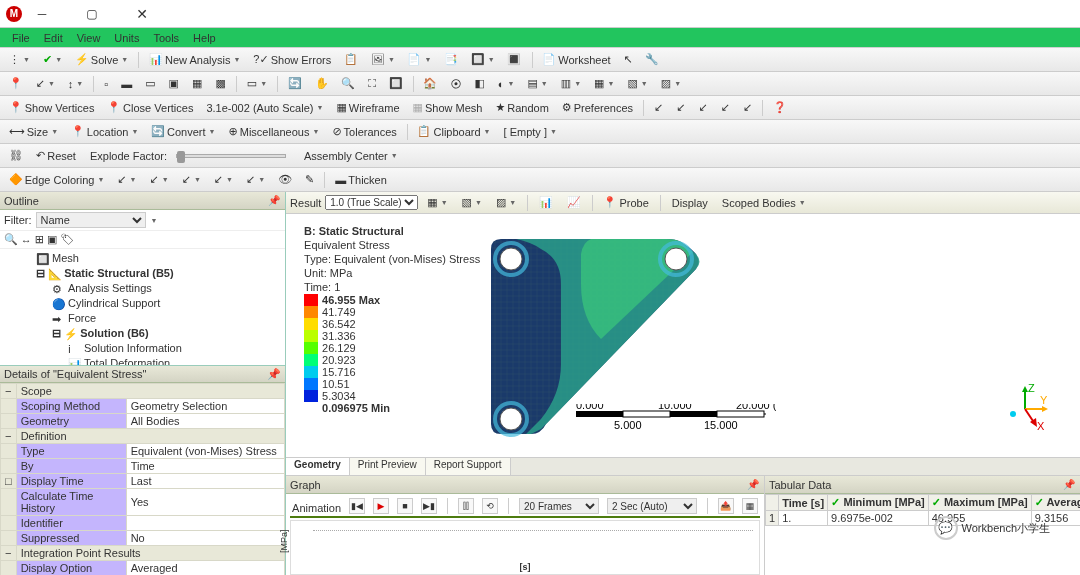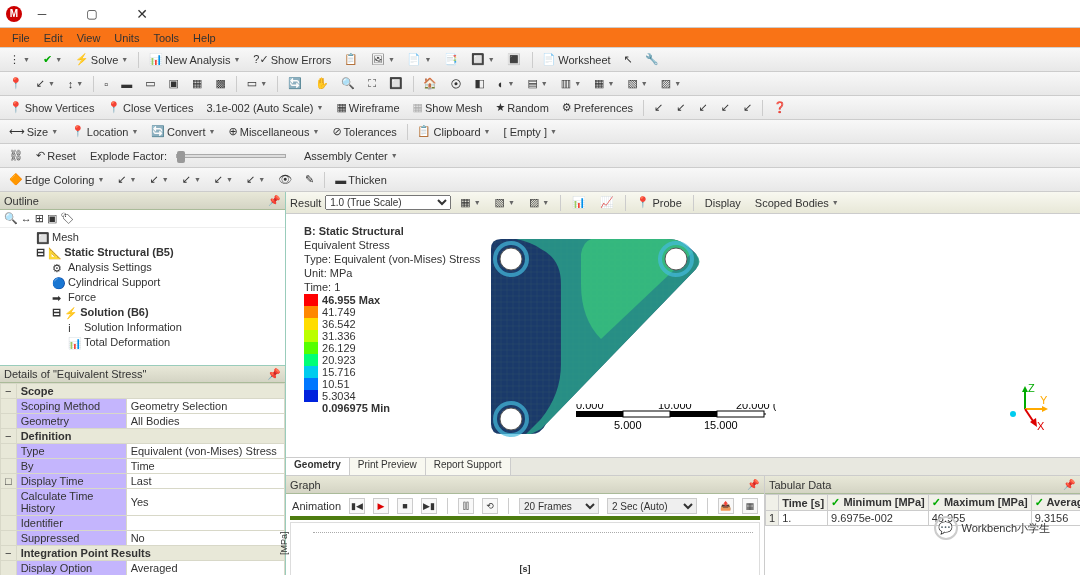--- a/index.html
+++ b/index.html
@@ -3,21 +3,21 @@
 <meta charset="utf-8">
 <style>
 *{box-sizing:border-box;margin:0;padding:0;font-family:"Segoe UI",Tahoma,sans-serif;font-size:11px;color:#333}
 body{background:#f0f0f0;width:1080px;height:575px;overflow:hidden;position:relative}
 .titlebar{height:28px;background:#fff;border-bottom:1px solid #ccc;display:flex;align-items:center;padding:0 6px}
 .titlebar .appicon{width:16px;height:16px;background:#c00;border-radius:50%;margin-right:5px;display:flex;align-items:center;justify-content:center;color:#fff;font-weight:bold;font-size:10px}
 .titlebar .title{flex:1;font-size:12px}
 .winbtns{display:flex;gap:20px}
 .winbtn{width:30px;height:20px;display:flex;align-items:center;justify-content:center;font-size:12px}
 .winbtn.close{font-size:14px}
-.menubar{height:20px;background:#f97316;display:flex;align-items:center;padding:0 6px;gap:2px;border-bottom:1px solid #d0d0d0}
+.menubar{height:20px;background:#22c55e;display:flex;align-items:center;padding:0 6px;gap:2px;border-bottom:1px solid #d0d0d0}
 .menubar span{padding:2px 6px}
 .toolbar{height:24px;background:linear-gradient(#f8f8f8,#e8e8e8);border-bottom:1px solid #ccc;display:flex;align-items:center;padding:0 4px;gap:3px;overflow:hidden;white-space:nowrap}
 .tbtn{display:inline-flex;align-items:center;padding:1px 4px;gap:2px;border:1px solid transparent;border-radius:2px}
 .tsep{width:1px;height:16px;background:#ccc;margin:0 2px}
 .dropdown-arrow{font-size:7px;color:#666;margin-left:1px}
 .content{display:flex;height:calc(100% - 162px)}
 .leftpane{width:299px;display:flex;flex-direction:column;border-right:1px solid #9cb}
 .panel-header{height:18px;background:linear-gradient(#e8e8d8,#d4d4c4);border-bottom:1px solid #ab9;display:flex;align-items:center;padding:0 4px;font-size:11px}
 .panel-header .gear{margin-left:auto;font-size:10px;color:#888}
 .outline-body{background:#fff;flex:0 0 155px;overflow:hidden;font-size:11px}
@@ -28,41 +28,41 @@
 .tree .node{display:flex;align-items:center;gap:3px}
 .tree .indent1{padding-left:16px}
 .tree .indent2{padding-left:32px}
 .tree .indent3{padding-left:48px}
 .treeico{width:13px;height:13px;display:inline-block}
 .bold{font-weight:bold}
 .details-header{height:18px;background:linear-gradient(#e8e8d8,#d4d4c4);border-top:1px solid #9cb;border-bottom:1px solid #ab9;padding:0 4px;display:flex;align-items:center}
 .details-body{background:#fff;flex:1;overflow:hidden}
 .proptable{width:100%;border-collapse:collapse;font-size:11px}
 .proptable td{border:1px solid #d8d8c8;padding:1px 4px;height:15px}
-.proptable .cat{background:#e8e8d8;font-weight:bold}
+.proptable .cat{background:#e8e8d8;font-weight:normal}
 .proptable .catbox{width:12px;text-align:center;background:#e8e8d8}
 .proptable .propname{width:110px;background:#c4b5fd}
 .rightpane{flex:1;display:flex;flex-direction:column;background:#fff;position:relative}
 .result-toolbar{height:22px;background:linear-gradient(#f8f8f0,#e8e8d8);border-bottom:1px solid #ccc;display:flex;align-items:center;padding:0 4px;gap:4px}
 .viewport{flex:1;background:#fff;position:relative}
 .sim-info{position:absolute;top:10px;left:18px;font-size:11px;line-height:14px}
 .sim-info .sim-title{font-weight:bold}
 .legend{position:absolute;top:80px;left:18px;font-size:10px}
 .legend-row{display:flex;align-items:flex-end;gap:4px;height:12px}
 .legend-color{width:14px;height:12px}
 .model{position:absolute;top:10px;left:185px;width:250px;height:220px}
 .triad{position:absolute;top:170px;right:30px}
 .scale-bar{position:absolute;top:190px;left:290px;font-size:10px;}
 .view-tabs{height:18px;background:#e8e8e0;border-top:1px solid #ccc;display:flex}
 .view-tab{padding:1px 8px;border-right:1px solid #ccc;background:#f8f8f0;font-size:10px}
 .view-tab.active{background:#fff;font-weight:bold}
 .bottom-area{display:flex;height:130px;border-top:1px solid #ccc}
 .graph-pane{flex:1;display:flex;flex-direction:column;border-right:1px solid #ccc}
 .graph-body{flex:1;background:#fff;padding:2px 4px}
-.anim-row{display:flex;align-items:center;gap:8px;padding:2px;border-bottom:4px solid #4d7c0f}
+.anim-row{display:flex;align-items:flex-end;gap:8px;padding:2px;border-bottom:2px solid #4d7c0f}
 .anim-row select{font-size:10px;border:1px solid #ccc;height:16px}
 .anim-btn{width:16px;height:16px;display:flex;align-items:center;justify-content:center;border:1px solid #ccc;background:#f8f8f8;font-size:9px}
 .tabular-pane{width:315px;display:flex;flex-direction:column}
 .tabular-body{flex:1;background:#fff;overflow:hidden}
 .tabular-table{width:100%;border-collapse:collapse;font-size:10px}
 .tabular-table th,.tabular-table td{border:1px solid #ccc;padding:1px 3px;text-align:left;white-space:nowrap}
 .tabular-table th{background:#f0f0e8}
 .green-check{color:#0a0;font-weight:bold}
 .watermark{position:absolute;bottom:35px;right:30px;color:#ccc;font-size:20px;display:flex;align-items:center;gap:4px;pointer-events:none}
 .wm-icon{width:24px;height:24px;border:2px solid #ccc;border-radius:50%;display:flex;align-items:center;justify-content:center;font-size:12px}
@@ -202,20 +202,25 @@
   <span class="tbtn">▬ <span>Thicken</span></span>
 </div>
 
 <div class="content">
   <div class="leftpane">
     <div class="panel-header">
         <span>Outline</span>
         <span class="gear">📌</span>
       </div>
     <div class="outline-body">
+      <div class="filter-row">
+        <span>Filter:</span>
+        <select><option>Name</option></select>
+        <span class="dropdown-arrow">▼</span>
+      </div>
       <div class="filter-icons">
         <span>🔍</span>
         <span>↔</span>
         <span>⊞</span>
         <span>▣</span>
         <span>🏷</span>
       </div>
       <div class="tree">
         <div class="node indent1">
             <span class="treeico">🔲</span>
@@ -312,21 +317,21 @@
             </tr>
 
       </tbody>
         </table>
     </div>
   </div>
 
   <div class="rightpane">
     <div class="result-toolbar">
       <span>Result</span>
-      <select style="width:126px;font-size:10px"><option>1.0 (True Scale)</option></select>
+      <select style="width:93px;font-size:10px"><option>1.0 (True Scale)</option></select>
       <span class="tbtn">▦<span class="dropdown-arrow">▼</span></span>
       <span class="tbtn">▧<span class="dropdown-arrow">▼</span></span>
       <span class="tbtn">▨<span class="dropdown-arrow">▼</span></span>
       <span class="tsep"></span>
       <span class="tbtn">📊</span>
       <span class="tbtn">📈</span>
       <span class="tsep"></span>
       <span class="tbtn">📍 <span>Probe</span></span>
       <span class="tsep"></span>
       <span class="tbtn">

